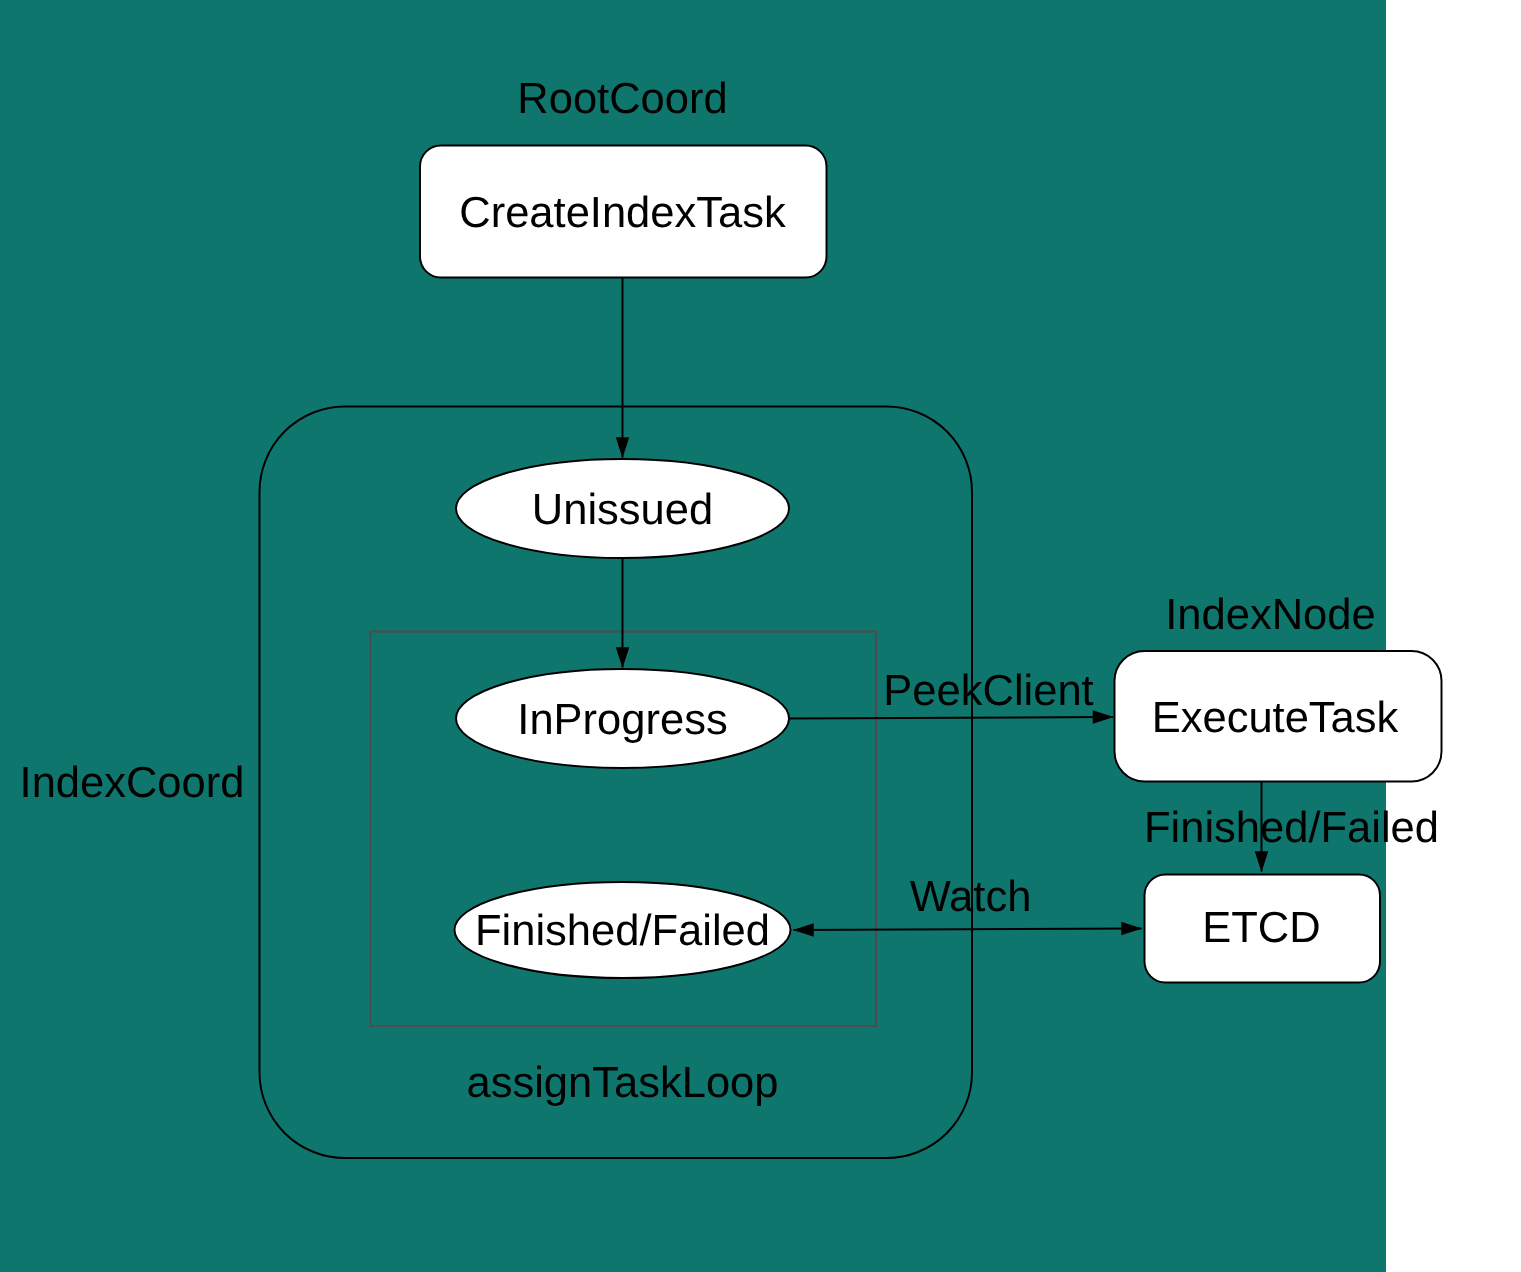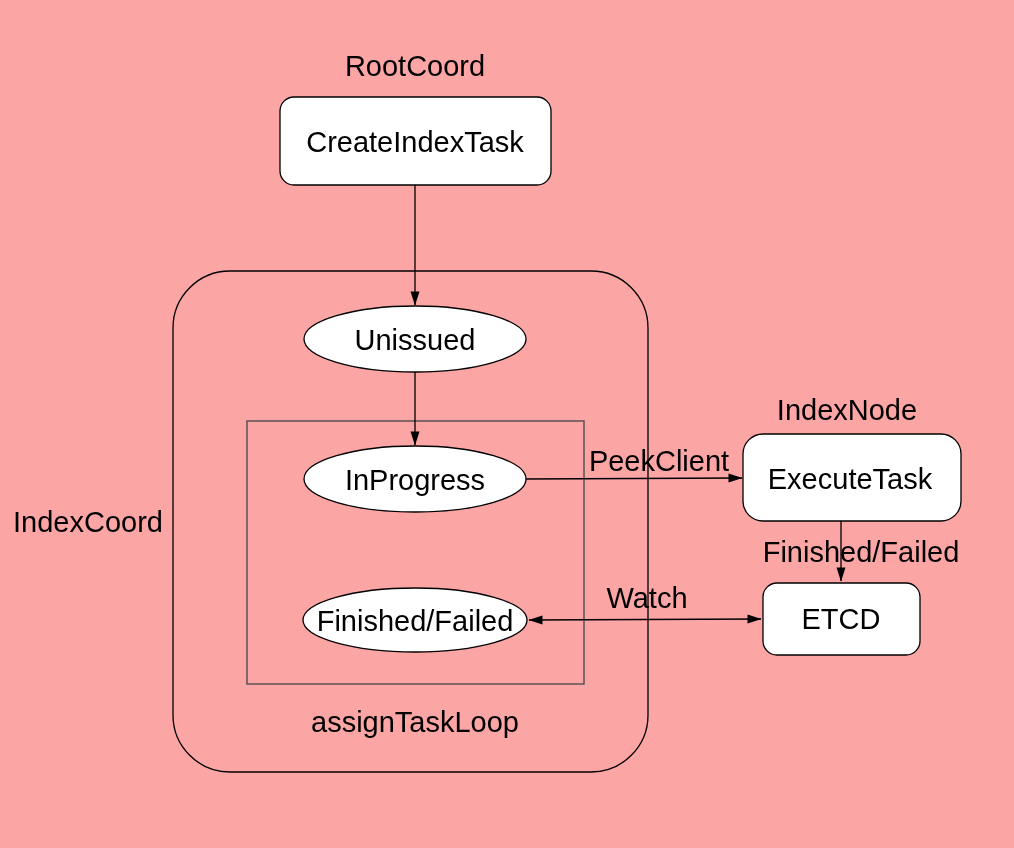--- a/index.html
+++ b/index.html
@@ -5,23 +5,23 @@
   html, body {
     margin: 0;
     padding: 0;
     background: #ffffff;
     width: 1014px;
     height: 848px;
     overflow: hidden;
   }
   .canvas-wrap {
     position: relative;
-    width: 1014px;
+    width: 924px;
     height: 848px;
-    background: #fca5a5;
+    background: #0f766e;
   }
   svg { display: block; }
   .box {
     fill: #ffffff;
     stroke: #000000;
     stroke-width: 1.3;
   }
   .container-box {
     fill: none;
     stroke: #000000;

